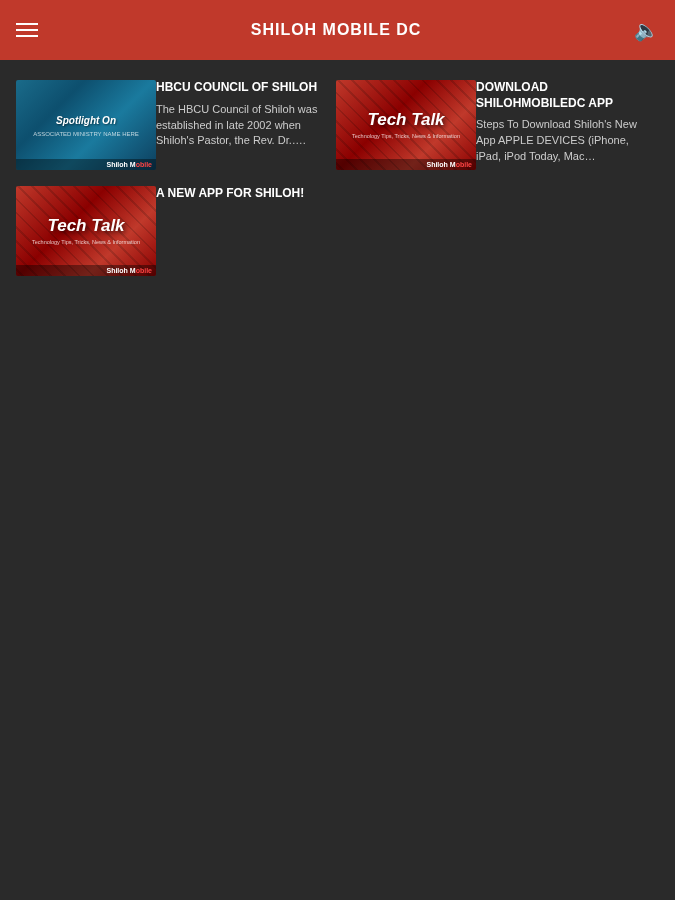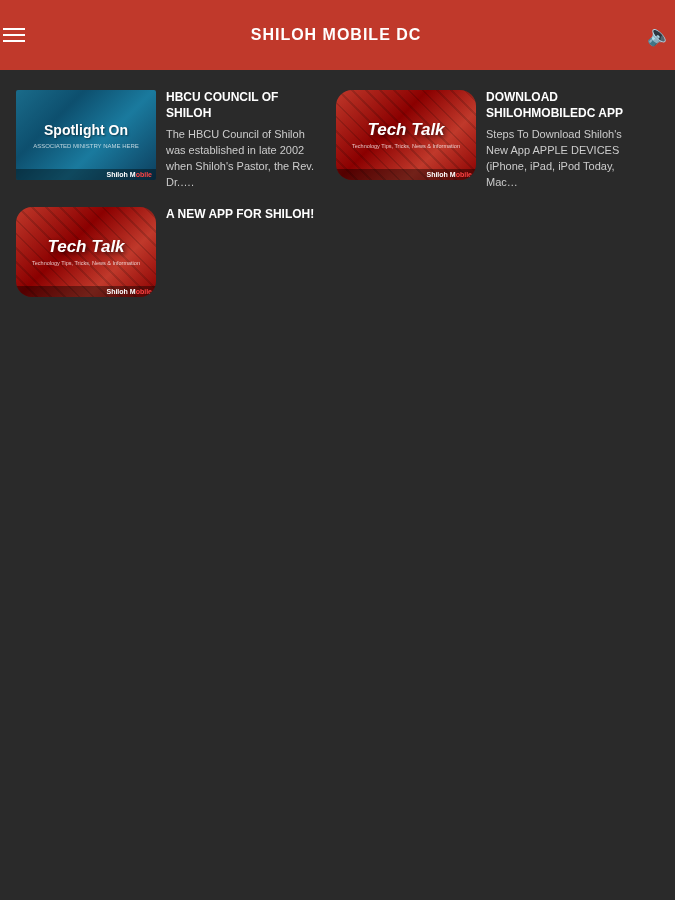--- a/index.html
+++ b/index.html
@@ -7,25 +7,25 @@
       width: 675px;
       height: 900px;
       background-color: #2a2a2a;
       font-family: Arial, sans-serif;
       overflow: hidden;
     }
 
     
     .header {
       background-color: #c0392b;
-      height: 70px;
+      height: 60px;
       display: flex;
       align-items: center;
       justify-content: space-between;
-      padding: 0 3px;
+      padding: 0 16px;
     }
     .header-menu {
       display: flex;
       flex-direction: column;
       gap: 4px;
       cursor: pointer;
     }
     .header-menu span {
       display: block;
       width: 22px;
@@ -76,21 +76,22 @@
       width: 100%;
       height: 100%;
       display: flex;
       flex-direction: column;
       align-items: center;
       justify-content: center;
       position: relative;
     }
     .thumb-spotlight .spotlight-text {
       color: white;
-      font-size: 14px;
+      font-size: 10px;
+      font-style: italic;
       font-weight: bold;
       text-align: center;
       line-height: 1.3;
       text-shadow: 1px 1px 2px rgba(0,0,0,0.5);
     }
     .thumb-spotlight .spotlight-sub {
       color: rgba(255,255,255,0.7);
       font-size: 6px;
       text-align: center;
       margin-top: 4px;
@@ -120,21 +121,20 @@
     .thumb-techtalk {
       background: linear-gradient(135deg, #c0392b 0%, #8b0000 40%, #c0392b 70%, #8b0000 100%);
       width: 100%;
       height: 100%;
       display: flex;
       flex-direction: column;
       align-items: center;
       justify-content: center;
       position: relative;
       overflow: hidden;
-      border-radius: 16px;
     }
     .thumb-techtalk::before {
       content: '';
       position: absolute;
       top: -10px;
       left: -10px;
       right: -10px;
       bottom: -10px;
       background: repeating-linear-gradient(
         45deg,
@@ -170,21 +170,20 @@
       right: 0;
       background: rgba(0,0,0,0.4);
       padding: 2px 4px;
       display: flex;
       align-items: center;
       justify-content: flex-end;
     }
 
     .article-body {
       flex: 1;
-      padding-left: 10px;
     }
     .article-title {
       color: white;
       font-size: 12px;
       font-weight: bold;
       margin-bottom: 6px;
       line-height: 1.3;
       text-transform: uppercase;
     }
     .article-excerpt {

